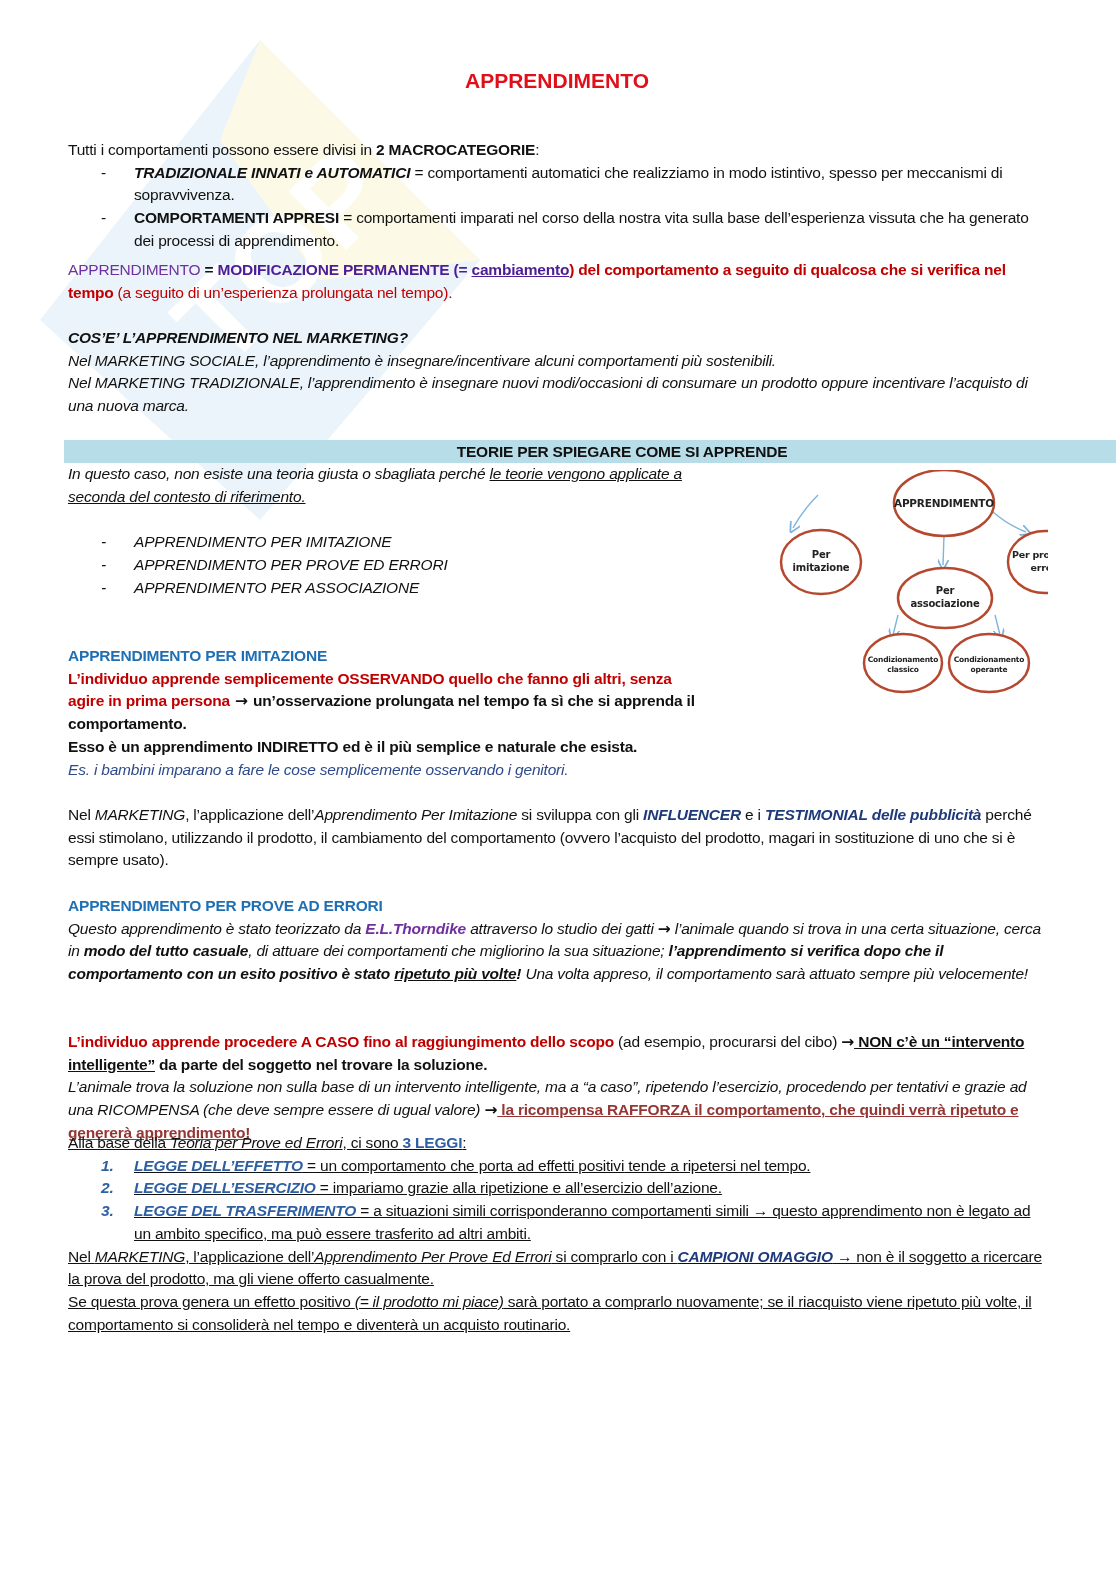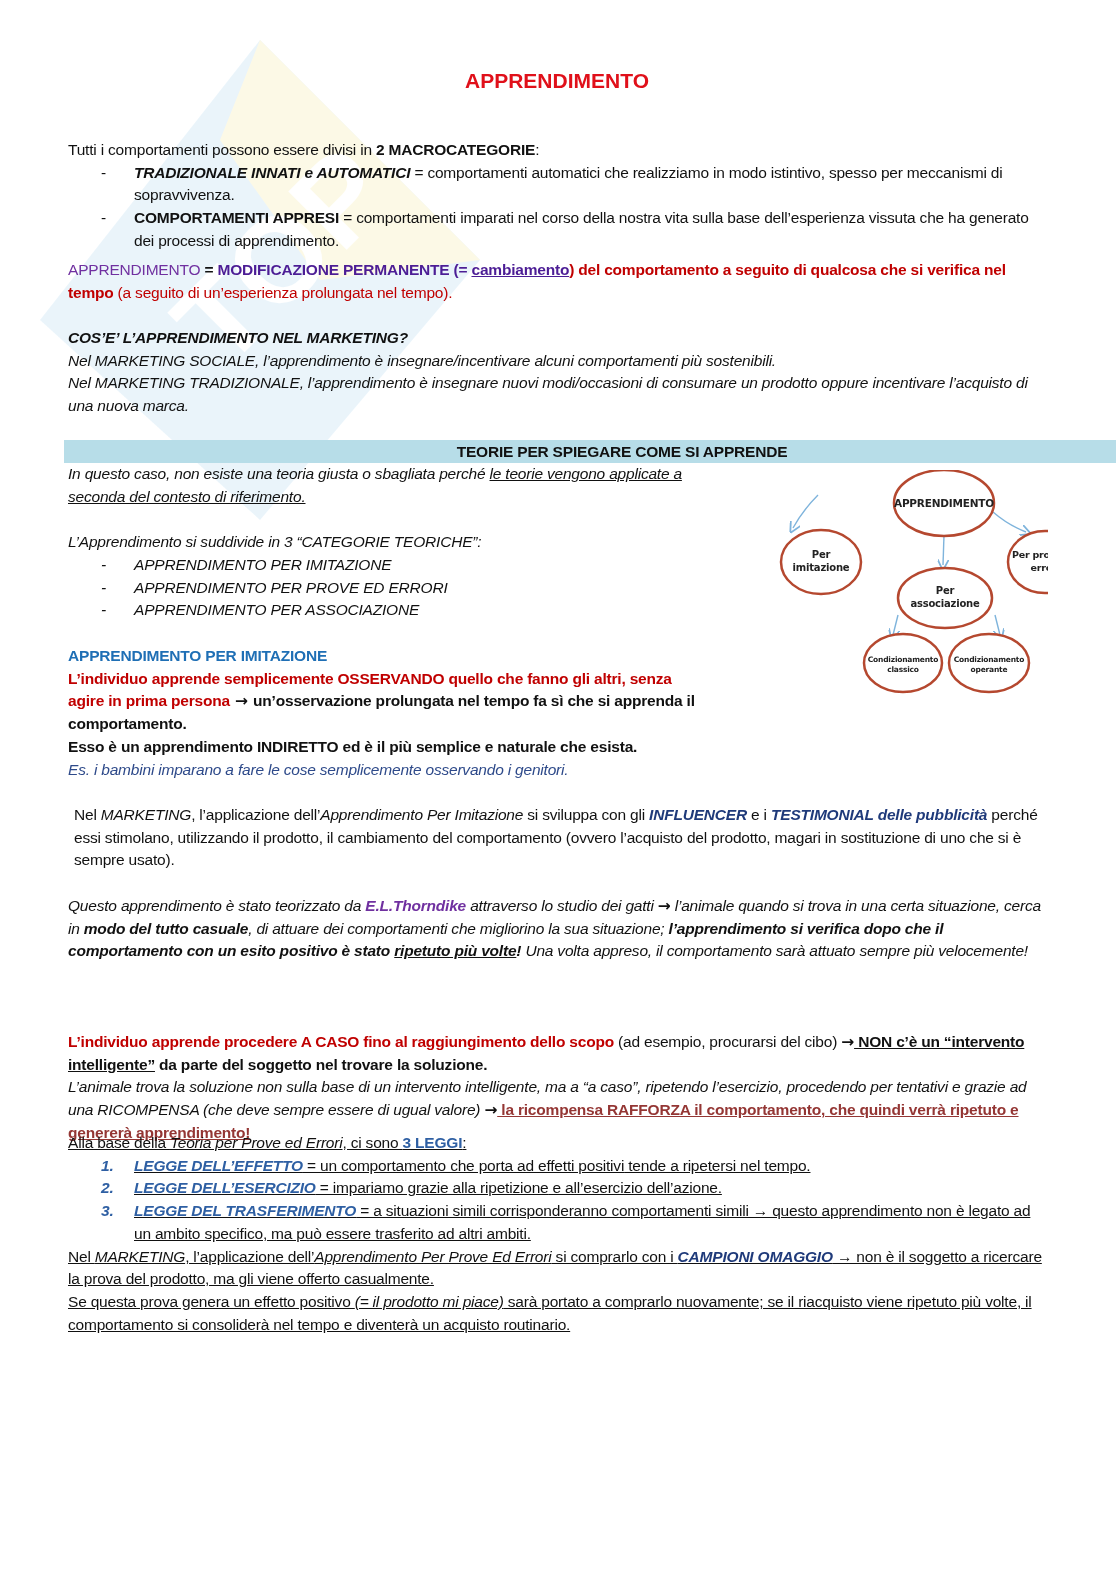--- a/index.html
+++ b/index.html
@@ -55,21 +55,20 @@
     <p class="b">COS’E’ L’APPRENDIMENTO NEL MARKETING?</p>
     <p>Nel MARKETING SOCIALE, l’apprendimento è insegnare/incentivare alcuni comportamenti più sostenibili.</p>
     <p>Nel MARKETING TRADIZIONALE, l’apprendimento è insegnare nuovi modi/occasioni di consumare un prodotto oppure incentivare l’acquisto di una nuova marca.</p>
   </div>
 
   <div class="band">TEORIE PER SPIEGARE COME SI APPRENDE</div>
 
   <div class="blk i" style="top:463px; width:620px;">
     <p><span>In questo caso, non esiste una teoria giusta o sbagliata perché </span><span class="u">le teorie vengono applicate a seconda del contesto di riferimento.</span></p>
     <p>&nbsp;</p>
-    <p>L’Apprendimento si suddivide in 3 “CATEGORIE TEORICHE”:</p>
     <p class="indent"><span class="dash">-</span><span>APPRENDIMENTO PER IMITAZIONE</span></p>
     <p class="indent"><span class="dash">-</span><span>APPRENDIMENTO PER PROVE ED ERRORI</span></p>
     <p class="indent"><span class="dash">-</span><span>APPRENDIMENTO PER ASSOCIAZIONE</span></p>
   </div>
 
   <svg class="diagram" viewBox="0 0 340 230" font-family="DejaVu Sans, sans-serif" font-weight="bold">
     <defs>
       <marker id="ah" markerWidth="8" markerHeight="8" refX="4" refY="4" orient="auto">
         <path d="M0,0 L8,4 L0,8" fill="none" stroke="#7fb4dc" stroke-width="1.3"></path>
       </marker>
@@ -104,25 +103,26 @@
     </g>
   </svg>
 
   <div class="blk" style="top:645px; width:630px;">
     <p class="b blue">APPRENDIMENTO PER IMITAZIONE</p>
     <p class="b"><span class="red">L’individuo apprende semplicemente OSSERVANDO quello che fanno gli altri, senza agire in prima persona</span><span class="arrow-ch"> → </span><span>un’osservazione prolungata nel tempo fa sì che si apprenda il comportamento.</span></p>
     <p class="b">Esso è un apprendimento INDIRETTO ed è il più semplice e naturale che esista.</p>
     <p class="i dkblue">Es. i bambini imparano a fare le cose semplicemente osservando i genitori.</p>
   </div>
 
-  <div class="blk" style="top:804px;margin-left:6px;">
+  <div class="blk" style="top:804px;">
     <p><span>Nel </span><span class="i">MARKETING</span><span>, l’applicazione dell’</span><span class="i">Apprendimento Per Imitazione</span><span> si sviluppa con gli </span><span class="b i navy">INFLUENCER</span><span> e i </span><span class="b i navy">TESTIMONIAL delle pubblicità</span><span> perché essi stimolano, utilizzando il prodotto, il cambiamento del comportamento (ovvero l’acquisto del prodotto, magari in sostituzione di uno che si è sempre usato).</span></p>
   </div>
 
   <div class="blk" style="top:895px;">
+    <p class="b blue">APPRENDIMENTO PER PROVE AD ERRORI</p>
     <p class="i"><span>Questo apprendimento è stato teorizzato da </span><span class="b purple">E.L.Thorndike</span><span> attraverso lo studio dei gatti </span><span class="arrow-ch" style="font-style:normal">→</span><span> l’animale quando si trova in una certa situazione, cerca in </span><span class="b">modo del tutto casuale</span><span>, di attuare dei comportamenti che migliorino la sua situazione; </span><span class="b">l’apprendimento si verifica dopo che il comportamento con un esito positivo è stato </span><span class="b u">ripetuto più volte</span><span class="b">!</span><span> Una volta appreso, il comportamento sarà attuato sempre più velocemente!</span></p>
   </div>
 
   <div class="blk" style="top:1031px;">
     <p><span class="b red">L’individuo apprende procedere A CASO fino al raggiungimento dello scopo</span><span> (ad esempio, procurarsi del cibo) </span><span class="arrow-ch">→</span><span class="b u"> NON c’è un “intervento intelligente”</span><span class="b"> da parte del soggetto nel trovare la soluzione.</span></p>
     <p class="i"><span>L’animale trova la soluzione non sulla base di un intervento intelligente, ma a “a caso”, ripetendo l’esercizio, procedendo per tentativi e grazie ad una RICOMPENSA (che deve sempre essere di ugual valore) </span><span class="arrow-ch" style="font-style:normal">→</span><span class="b u maroon" style="font-style:normal"> la ricompensa RAFFORZA il comportamento, che quindi verrà ripetuto e genererà apprendimento!</span></p>
   </div>
 
   <div class="blk" style="top:1132px;text-decoration:underline;">
     <p><span>Alla base della </span><span class="i">Teoria per Prove ed Errori</span><span>, ci sono </span><span class="b lawblue">3 LEGGI</span><span>:</span></p>

